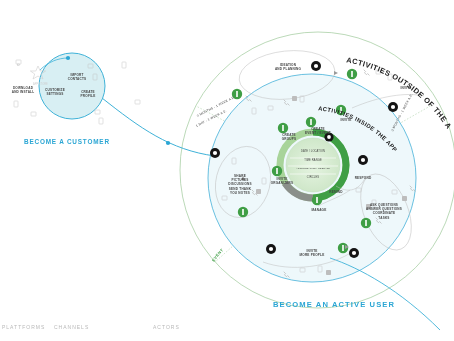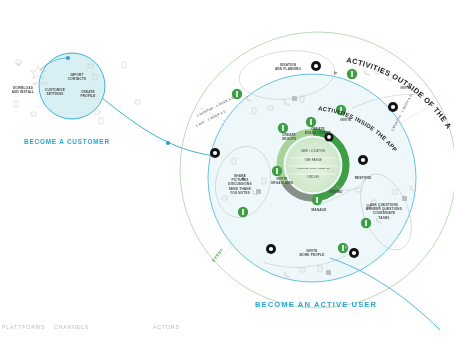--- a/index.html
+++ b/index.html
@@ -215,21 +215,21 @@
 <div class="corelbl" style="left:288px;top:150px;width:50px">DATE / LOCATION</div>
 <div class="corelbl" style="left:288px;top:159px;width:50px">TIME RANGE</div>
 <div class="corelbl" style="left:286px;top:167px;width:54px;font-size:2.2px">ACCOMODATION / MESSAGE</div>
 <div class="corelbl" style="left:288px;top:176px;width:50px">CIRCLES</div>
 
 <div class="timelbl" style="left:197px;top:114px;transform:rotate(-27deg);transform-origin:left center">3 MONTHS - 1 WEEK A.E.</div>
 <div class="timelbl" style="left:196px;top:124px;transform:rotate(-27deg);transform-origin:left center">1 DAY - 1 WEEK A.E.</div>
 <div class="timelbl" style="left:392px;top:129px;transform:rotate(-62deg);transform-origin:left center">3 MONTHS - 1 WEEK A.E.</div>
 
 <div class="lbl teal-title" style="left:24px;top:138px;font-size:6.4px;letter-spacing:.8px">BECOME A CUSTOMER</div>
-<div class="lbl teal-title" style="left:255px;top:300px;font-size:7.6px;letter-spacing:1.1px">BECOME AN ACTIVE  USER</div>
+<div class="lbl teal-title" style="left:273px;top:300px;font-size:7.6px;letter-spacing:1.1px">BECOME AN ACTIVE  USER</div>
 
 <div class="legend-row">
   <div class="legend-item" style="left:2px;top:9px">PLATTFORMS</div>
   <div class="legend-item" style="left:54px;top:9px">CHANNELS</div>
   <div class="legend-item" style="left:153px;top:9px">ACTORS</div>
 </div>
 
 </div>
 
 </body></html>

